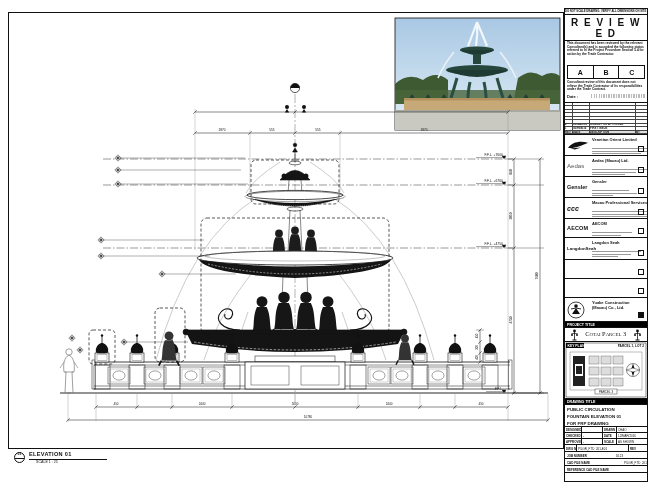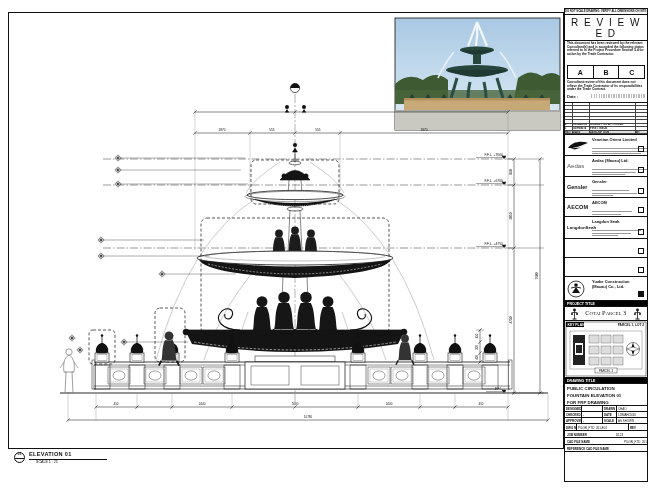--- a/index.html
+++ b/index.html
@@ -28,21 +28,21 @@
 
   
   .tb{position:absolute;left:564px;top:8px;width:84px;height:474px;border:1px solid #111;
       box-sizing:border-box;display:flex;flex-direction:column;background:#fff;}
   .tb-sec{flex:none;border-bottom:1px solid #111;box-sizing:border-box;position:relative;overflow:hidden;}
   .microline{height:6px;display:flex;align-items:center;background:#fafafa;}
   .microline span{font-size:8px;transform:scale(.34);transform-origin:0 50%;white-space:nowrap;font-weight:bold;}
 
   
   .stamp{height:88px;padding:1px 2px;}
-  .stamp-title{text-align:center;font-weight:normal;font-size:10px;letter-spacing:1.5px;
+  .stamp-title{text-align:center;font-weight:bold;font-size:10px;letter-spacing:1.5px;
                border-bottom:1px solid #111;margin:0 -2px;padding:1px 0;}
   .stamp-p{font-size:8px;line-height:1.2;transform:scale(.40);transform-origin:0 0;
            width:248%;font-weight:bold;}
   .abc-row{display:flex;height:12px;margin:1px 0;border:1px solid #111;}
   .abc-cell{flex:1;border-right:1px solid #111;display:flex;align-items:center;justify-content:center;
             font-weight:bold;font-size:7px;}
   .abc-cell:last-child{border-right:none;}
   .date-row{position:absolute;left:2px;right:2px;bottom:2px;height:8px;display:flex;align-items:center;}
   .date-row .lbl{font-size:8px;transform:scale(.5);transform-origin:0 50%;font-weight:bold;white-space:nowrap;}
   .date-fill{flex:1;height:4px;margin-left:2px;background:repeating-linear-gradient(90deg,#bbb 0 1px,#fff 1px 2.5px);}
@@ -581,20 +581,34 @@
         <div class="cons-name">Gensler</div>
         <div class="addr">
             <i style="width:70%"></i>
             <i style="width:85%"></i>
             <i style="width:40%"></i>
           </div>
       </div>
       <div class="chk"></div>
     </div>
 
+    <div class="tb-sec cons" style="height:21px">
+      <div class="logo-cell">
+          <span class="logo-txt" style="font-style:italic;font-size:13px">ccc</span>
+        </div>
+      <div class="info-cell">
+        <div class="cons-name">Macau Professional Services Ltd.</div>
+        <div class="addr">
+            <i style="width:85%"></i>
+            <i style="width:65%"></i>
+            <i style="width:50%"></i>
+          </div>
+      </div>
+      <div class="chk"></div>
+    </div>
 
     <div class="tb-sec cons" style="height:19px">
       <div class="logo-cell">
           <span class="logo-txt" style="font-size:10px;letter-spacing:.3px">AECOM</span>
         </div>
       <div class="info-cell">
         <div class="cons-name">AECOM</div>
         <div class="addr">
             <i style="width:75%"></i>
             <i style="width:55%"></i>

